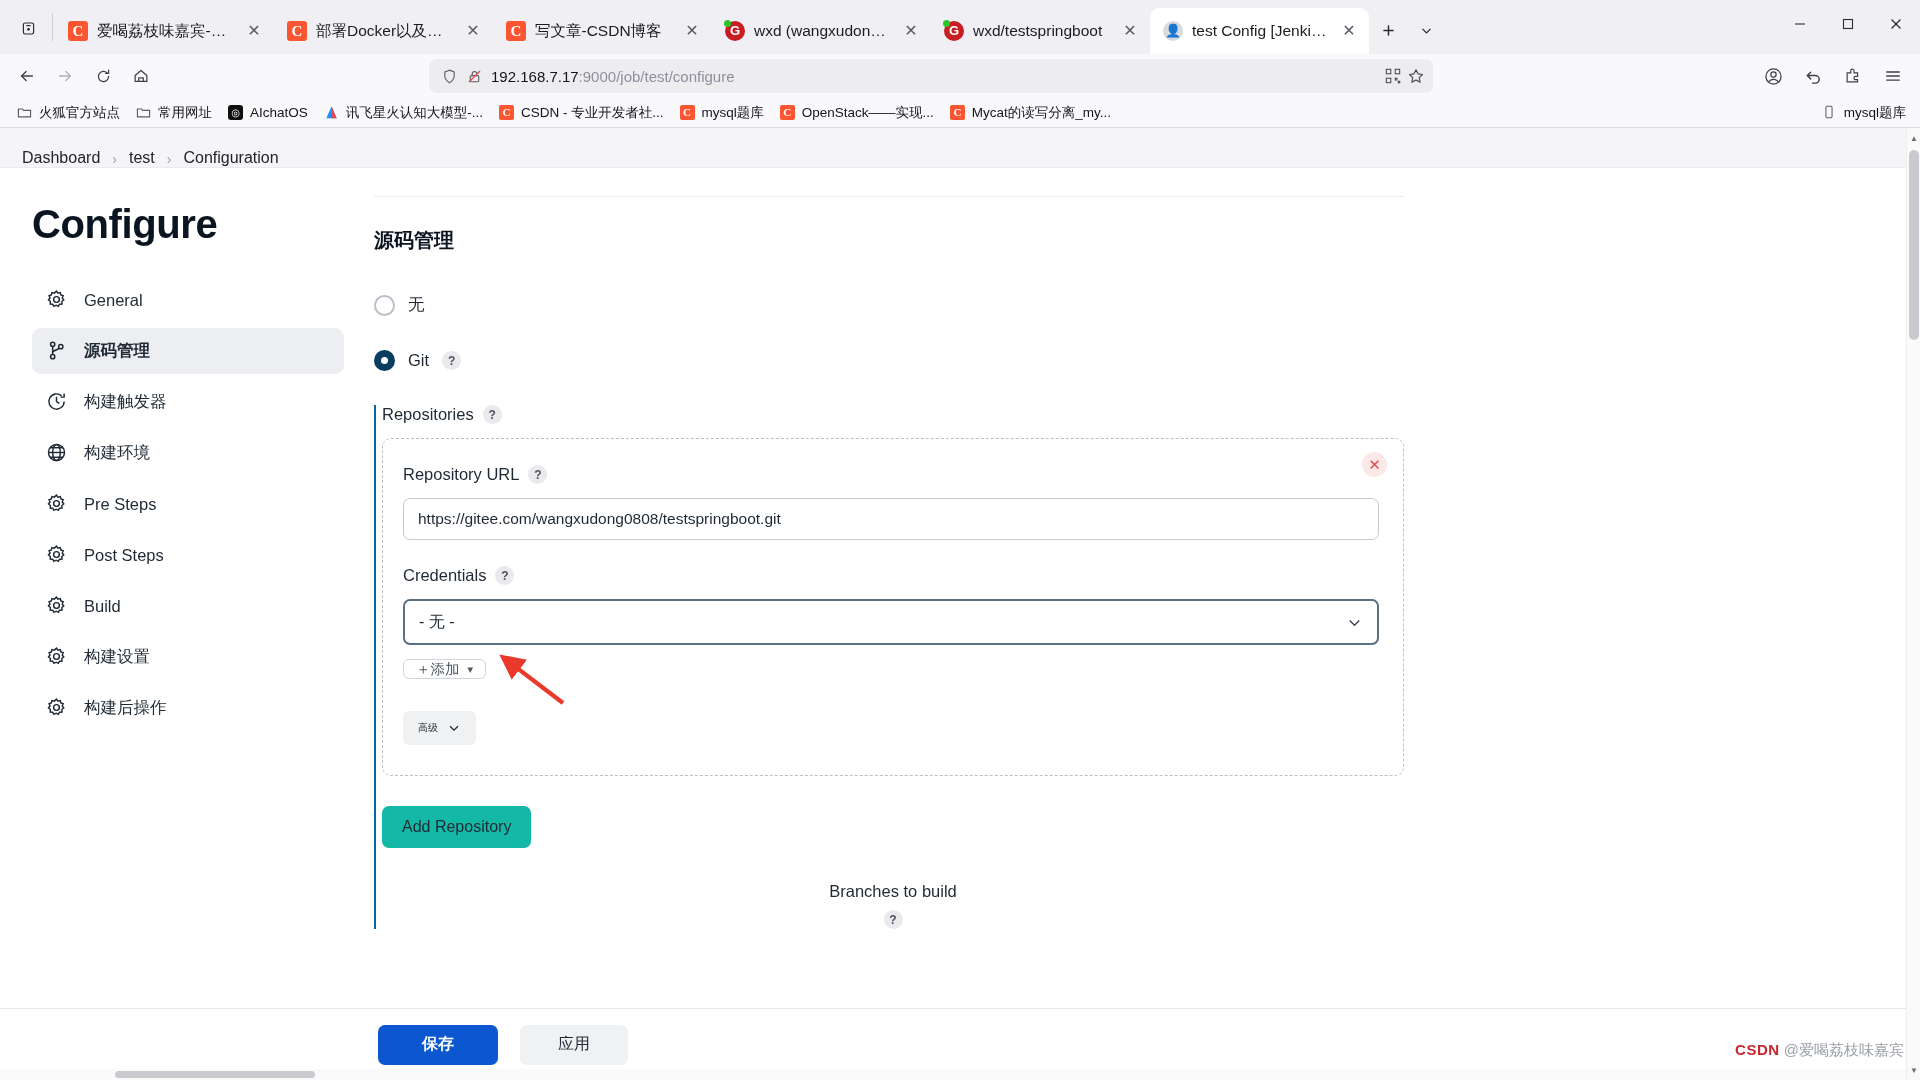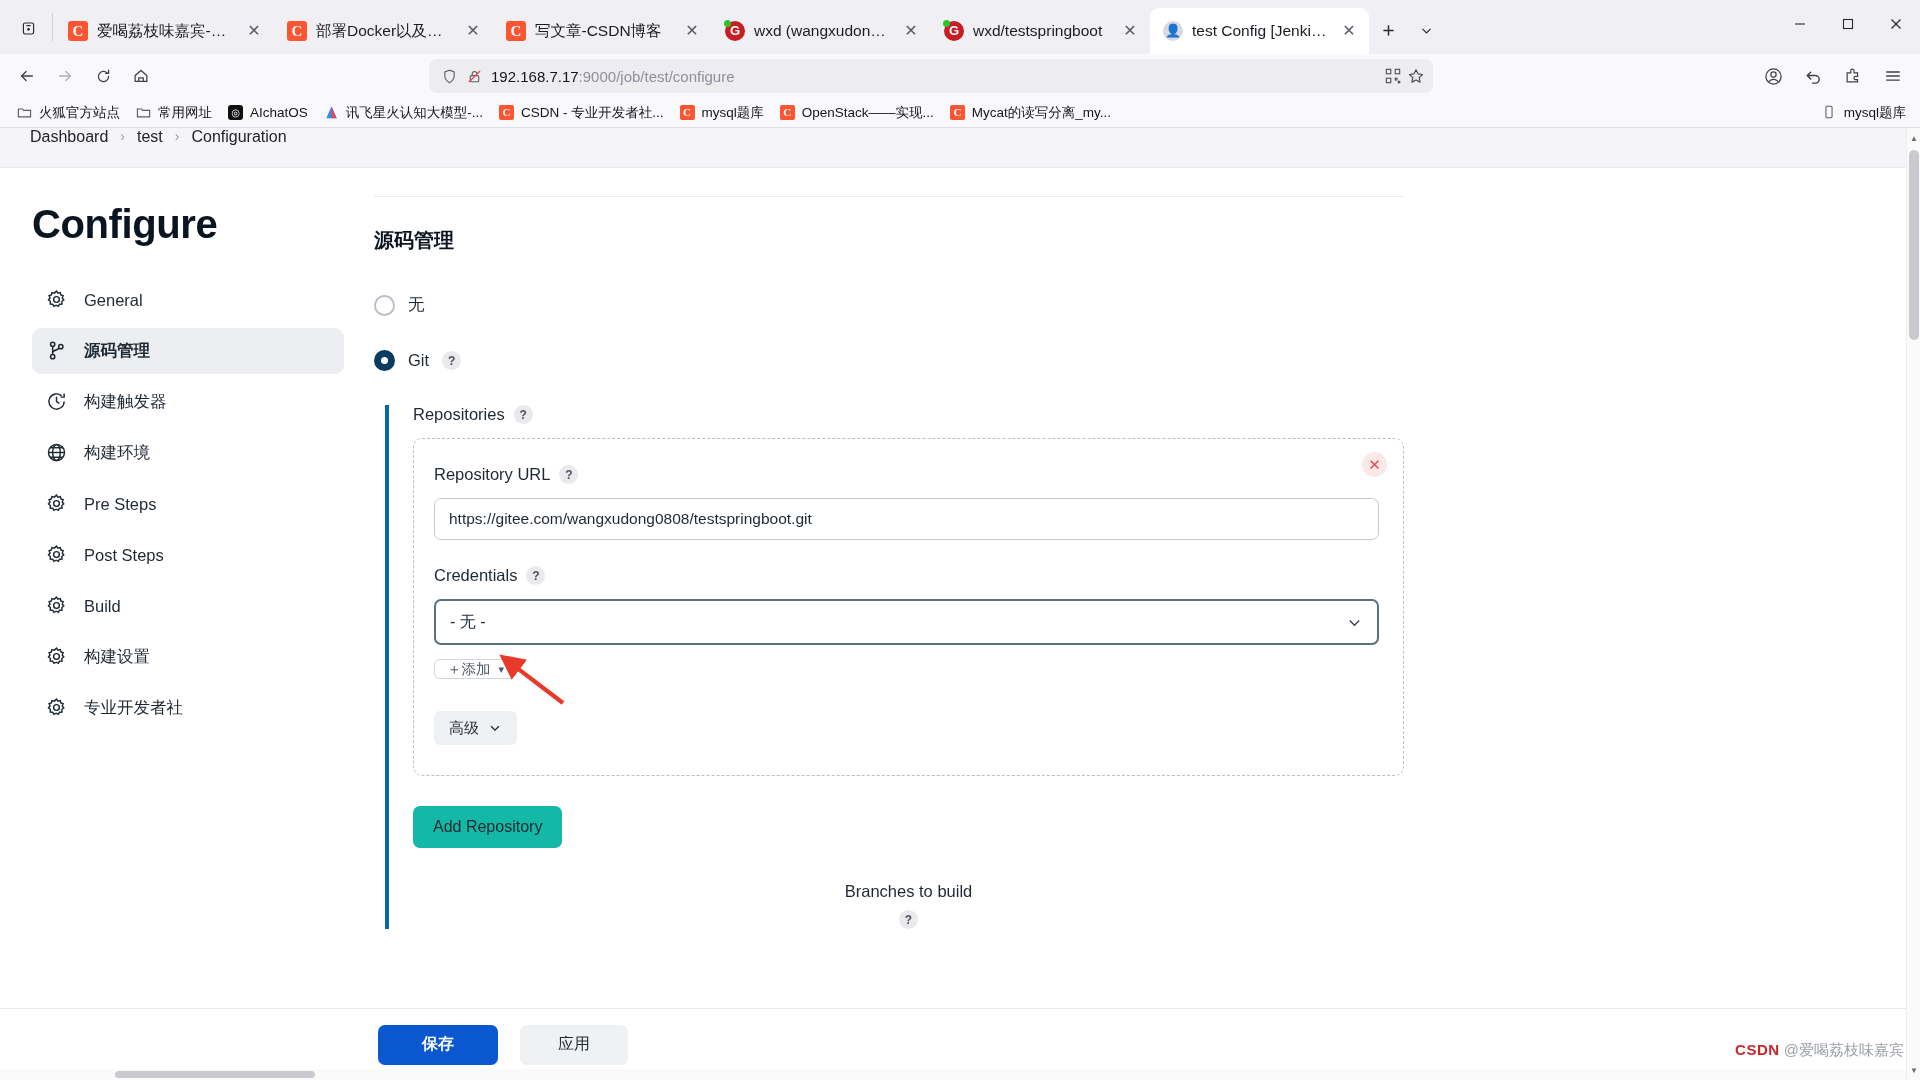--- a/index.html
+++ b/index.html
@@ -107,22 +107,22 @@
   .bmicon { width: 16px; height: 16px; flex: none; position: relative; }
   .bm-folder { color: #5b5b66; }
   .bm-right { margin-left: auto; display: flex; align-items: center; gap: 6px; padding-right: 4px;}
 
   
   .page {
     position: absolute; top: 128px; left: 0; right: 0; bottom: 0;
     background: #fff; overflow: hidden;
   }
   .breadcrumbs {
-    height: 40px; background: #f5f5f7; display: flex; align-items: flex-start;
-    padding-left: 30px; gap: 12px; font-size: 16px; color: #1f2933;
+    height: 40px; background: #f5f5f7; display: flex; align-items: flex-end;
+    padding-left: 22px; gap: 12px; font-size: 16px; color: #1f2933;
     border-bottom: 1px solid #ebebef;
   }
   .crumb { color: #22242a; }
   .crumb-sep { color: #9aa0a6; font-size: 14px; }
 
   .body-wrap { display: flex; height: calc(100% - 40px); position: relative; }
 
   .sidebar { width: 362px; flex: none; padding: 34px 18px 0 32px; }
   .sidebar h1 {
     font-size: 40px; font-weight: 700; color: #0b1522; letter-spacing: -0.4px;
@@ -157,21 +157,21 @@
   }
   .radio-label { font-size: 16.5px; color: #1f2933; }
 
   .help-badge {
     width: 19px; height: 19px; border-radius: 50%; background: #e9e9ee;
     color: #4c525a; font-size: 12px; font-weight: bold;
     display: inline-flex; align-items: center; justify-content: center;
     vertical-align: middle;
   }
 
-  .git-block { margin-left: 11px; border-left: 4px solid #0369a1; padding-left: 24px; }
+  .git-block { border-left: 2px solid #0369a1; padding-left: 6px; }
   .field-label {
     display: flex; align-items: center; gap: 9px;
     font-size: 16.5px; color: #1f2933; margin-bottom: 14px;
   }
   .repo-card {
     border: 1px dashed #b9bfc6; border-radius: 9px;
     padding: 26px 24px 30px 20px; position: relative; margin-bottom: 30px;
   }
   .repo-del {
     position: absolute; top: 13px; right: 16px;
@@ -190,21 +190,21 @@
     display: flex; align-items: center; justify-content: space-between;
   }
   .field-group { margin-bottom: 26px; }
   .btn {
     display: inline-flex; align-items: center; gap: 8px; height: 20px;
     border: 1px solid #cfd5db; border-radius: 6px; background: #fff;
     padding: 0 12px; font-size: 14.5px; color: #4e5862;
   }
   .btn-grey {
     background: #f0f1f3; border: none; height: 34px; color: #1f2933;
-    font-size: 15px; padding: 0 15px; border-radius: 6px;
+    font-size: 10px; padding: 0 15px; border-radius: 6px;
     display: inline-flex; align-items: center; gap: 9px;
   }
   .btn-addrepo {
     background: #14b8a6; border: none; height: 42px; color: #1f2933;
     font-size: 16px; padding: 0 20px; border-radius: 7px;
     display: inline-flex; align-items: center;
   }
 
   
   .arrow-svg { position: absolute; left: 0; top: 0; pointer-events: none; }
@@ -605,21 +605,21 @@
           <span>构建设置</span>
         </div>
 
         <div class="side-item">
           <span class="side-icon">
             <svg width="21" height="21" viewBox="0 0 22 22" fill="none" stroke="#1f2933" stroke-width="1.5">
               <circle cx="11" cy="11" r="3"></circle>
               <path d="M11 2.2l1.5 2.1 2.5-.6 .6 2.5 2.4 .9-1 2.4 1.6 2-2 1.6 .2 2.6-2.6 .2-1.3 2.3-2.3-1.2-2.3 1.2-1.3-2.3-2.6-.2 .2-2.6-2-1.6 1.6-2-1-2.4 2.4-.9 .6-2.5 2.5 .6z"></path>
             </svg>
           </span>
-          <span>专业开发者社</span>
+          <span>构建后操作</span>
         </div>
       </div>
 
       <div class="content">
         <div class="content-inner">
           <div class="hr-top"></div>
 
           <div class="sec-title">源码管理</div>
 
           <div class="radio-row">

